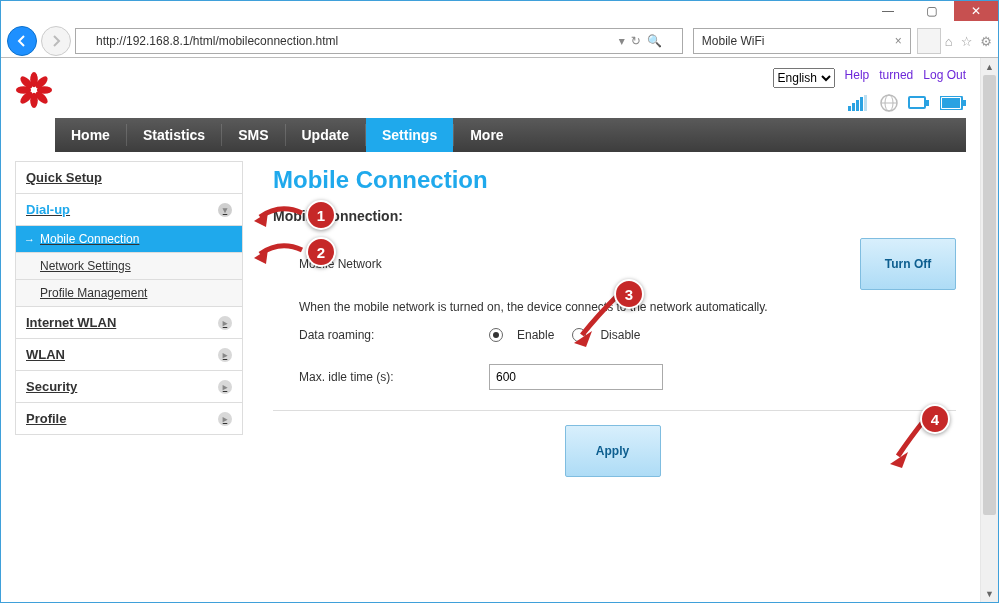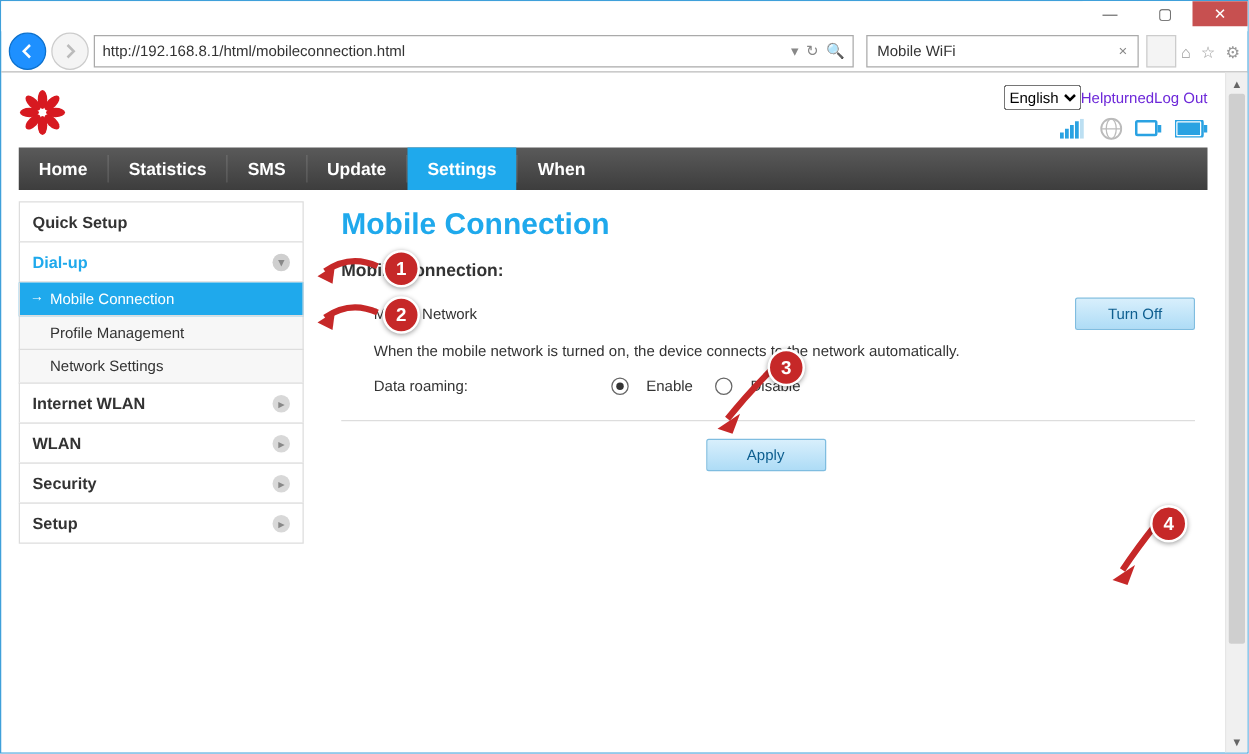--- a/index.html
+++ b/index.html
@@ -10,21 +10,21 @@
   .title-bar { height:24px; background: #fff; display:flex; justify-content:flex-end; align-items:flex-start; }
   .title-btn { width:44px; height:20px; display:flex; align-items:center; justify-content:center; font-size:12px; font-family:sans-serif; cursor:pointer; }
   .title-min, .title-max { background:#fff; color:#555; }
   .title-close { background:#c75050; color:#fff; }
 
   
   .browser-toolbar { height:32px; display:flex; align-items:center; padding:0 6px; gap:4px; border-bottom:1px solid #bbb; }
   .nav-btn { width:28px; height:28px; border-radius:50%; display:flex; align-items:center; justify-content:center; font-size:16px; }
   .nav-back { background:#1e90ff; color:#fff; border:1px solid #0c70cc; }
   .nav-fwd { background:#f4f4f4; color:#aaa; border:1px solid #ccc; }
-  .addr-box { flex:1; height:24px; border:1px solid #aaa; display:flex; align-items:center; padding:0 6px; gap:6px; font-size:12px; color:#333; background:#fff; position:relative; }
+  .addr-box { flex:1; height:24px; border:1px solid #aaa; display:flex; align-items:center; padding:0 20px; gap:6px; font-size:12px; color:#333; background:#fff; position:relative; }
   .addr-icons { color:#888; display:flex; gap:6px; align-items:center; }
   .tab { width:200px; height:24px; border:1px solid #aaa; margin-left:6px; display:flex; align-items:center; padding:0 8px; font-size:12px; gap:8px; position:relative; }
   .tab .x { margin-left:auto; color:#888; cursor:pointer; }
   .tool-icons { margin-left:auto; display:flex; gap:8px; color:#999; }
   .tool-icons span { cursor:pointer; }
 
   
   .page-area { flex:1; display:flex; overflow:hidden; }
   .page-body { flex:1; overflow:auto; }
   .fake-scrollbar { width:17px; background:#f0f0f0; border-left:1px solid #e6e6e6; display:flex; flex-direction:column; align-items:center; }
@@ -32,49 +32,49 @@
   .scroll-track { flex:1; width:100%; position:relative; }
   .scroll-thumb { position:absolute; top:0; left:2px; right:2px; height:440px; background:#cfcfcf; border-radius:2px; }
 
   
   .huawei-page { padding:0 14px 40px 14px; }
   .header-row { display:flex; align-items:center; padding:10px 0 6px 0; }
   .logo { display:flex; align-items:center; gap:8px; }
   .logo-mark { width:38px; height:38px; }
   .logo-text { font-size:24px; font-weight:bold; letter-spacing:1px; color:#333; }
   .header-right { margin-left:auto; display:flex; flex-direction:column; align-items:flex-end; gap:6px; }
-  .top-links { display:flex; align-items:center; gap:0; font-size:12px; }
+  .top-links { display:flex; gap:10px; font-size:12px; }
   .top-links select { font-size:12px; height:20px; }
   .top-links a { color:#6d28d9; text-decoration:none; }
   .status-icons { display:flex; align-items:center; gap:10px; color:#2aa2e2; }
 
   
-  .navbar { height:34px; background:linear-gradient(#5a5a5a, #3d3d3d); display:flex; align-items:stretch; }
+  .navbar { height:34px; background:linear-gradient(#5a5a5a, #3d3d3d); display:flex; align-items:stretch;margin-left:40px; }
   .nav-item { display:flex; align-items:center; padding:0 16px; color:#fff; font-weight:bold; font-size:14px; cursor:pointer; position:relative; }
   .nav-item.active { background:#1fa9ec; }
   .nav-sep { width:1px; background:rgba(255,255,255,0.15); margin:6px 0; }
 
   
   .main { display:flex; padding-top:10px; gap:30px; }
-  .sidebar { width:228px; }
+  .sidebar { width:228px;text-decoration:underline; }
   .side-item { border:1px solid #ddd; background:#fff; padding:8px 10px; font-size:13px; font-weight:bold; display:flex; align-items:center; justify-content:space-between; cursor:pointer; margin-top:-1px; }
   .side-item .chev { width:14px; height:14px; border-radius:50%; background:#d8d8d8; color:#888; display:flex; align-items:center; justify-content:center; font-size:9px; }
   .side-item.expanded { color:#1fa9ec;padding-left:10px; }
   .side-item.expanded .chev { background:#cfcfcf; }
   .sub-item { border:1px solid #ddd; border-top:none; padding:6px 10px 6px 24px; font-size:12px; background:#f7f7f7; cursor:pointer; }
   .sub-item.active { background:#1fa9ec; color:#fff; position:relative; }
   .sub-item.active::before { content:"→"; position:absolute; left:8px; font-size:11px; }
 
   .content { flex:1; padding-right:10px; }
   .page-title { color:#1fa9ec; font-size:24px; font-weight:bold; margin:4px 0 14px 0; }
   .section-title { font-weight:bold; font-size:14px; margin:10px 0 14px 0; }
   .indent { padding-left:26px; }
   .row { display:flex; align-items:center; margin:10px 0; }
   .row .lbl { width:190px; font-size:12px; }
-  .btn { display:inline-flex; align-items:center; justify-content:center; min-width:74px; height:24px; border:1px solid #7fbde0; background:linear-gradient(#d8effc,#aedcf6); color:#0d5e8f; font-weight:normal; font-size:12px; cursor:pointer; border-radius:2px; padding:0 10px; }
+  .btn { display:inline-flex; align-items:center; justify-content:center; min-width:74px; height:24px; border:1px solid #7fbde0; background:linear-gradient(#d8effc,#aedcf6); color:#0d5e8f; font-weight:bold; font-size:12px; cursor:pointer; border-radius:2px; padding:13px 10px; }
   .desc { font-size:12px; margin:6px 0 14px 0; }
   .radio-group { display:flex; gap:18px; font-size:12px; align-items:center; }
   .radio { display:flex; align-items:center; gap:14px; cursor:pointer; }
   .radio .dot { width:12px; height:12px; border:1px solid #666; border-radius:50%; display:flex; align-items:center; justify-content:center; }
   .radio.selected .dot::after { content:""; width:6px; height:6px; background:#333; border-radius:50%; }
   .text-input { width:160px; height:20px; border:1px solid #aaa; padding:2px 6px; font-size:12px; }
   hr.sep { border:none; border-top:1px solid #ddd; margin:20px 0 14px 0; }
   .apply-row { display:flex; justify-content:center; padding-right:4px; }
 
   
@@ -186,49 +186,49 @@
           <div class="nav-item">Home</div>
             <div class="nav-sep"></div>
           <div class="nav-item">Statistics</div>
             <div class="nav-sep"></div>
           <div class="nav-item">SMS</div>
             <div class="nav-sep"></div>
           <div class="nav-item">Update</div>
             <div class="nav-sep"></div>
           <div class="nav-item active">Settings</div>
             <div class="nav-sep"></div>
-          <div class="nav-item">When</div>
+          <div class="nav-item">More</div>
         </div>
 
         <div class="main">
           <div class="sidebar">
             <div class="side-item">
                 <span>Quick Setup</span>
               </div>
             <div class="side-item expanded">
                 <span>Dial-up</span>
                 <span class="chev">▾</span>
               </div>
             <div class="sub-item active">Mobile Connection</div>
+            <div class="sub-item">Network Settings</div>
             <div class="sub-item">Profile Management</div>
-            <div class="sub-item">Network Settings</div>
             <div class="side-item">
                 <span>Internet WLAN</span>
                 <span class="chev">▸</span>
               </div>
             <div class="side-item">
                 <span>WLAN</span>
                 <span class="chev">▸</span>
               </div>
             <div class="side-item">
                 <span>Security</span>
                 <span class="chev">▸</span>
               </div>
             <div class="side-item">
-                <span>Setup</span>
+                <span>Profile</span>
                 <span class="chev">▸</span>
               </div>
           </div>
 
           <div class="content">
             <div class="page-title">Mobile Connection</div>
             <div class="section-title">Mobile Connection:</div>
             <div class="indent">
               <div class="row">
                 <div class="lbl">Mobile Network</div>
@@ -241,20 +241,24 @@
                   <div class="radio selected">
                       <span class="dot"></span>
                       <span>Enable</span>
                     </div>
                   <div class="radio">
                       <span class="dot"></span>
                       <span>Disable</span>
                     </div>
                 </div>
               </div>
+              <div class="row" style="margin-top:22px">
+                <div class="lbl">Max. idle time (s):</div>
+                <input class="text-input" value="600" style="">
+              </div>
             </div>
             <hr class="sep">
             <div class="apply-row">
               <span class="btn">Apply</span>
             </div>
           </div>
         </div>
       </div>
     </div>
 

